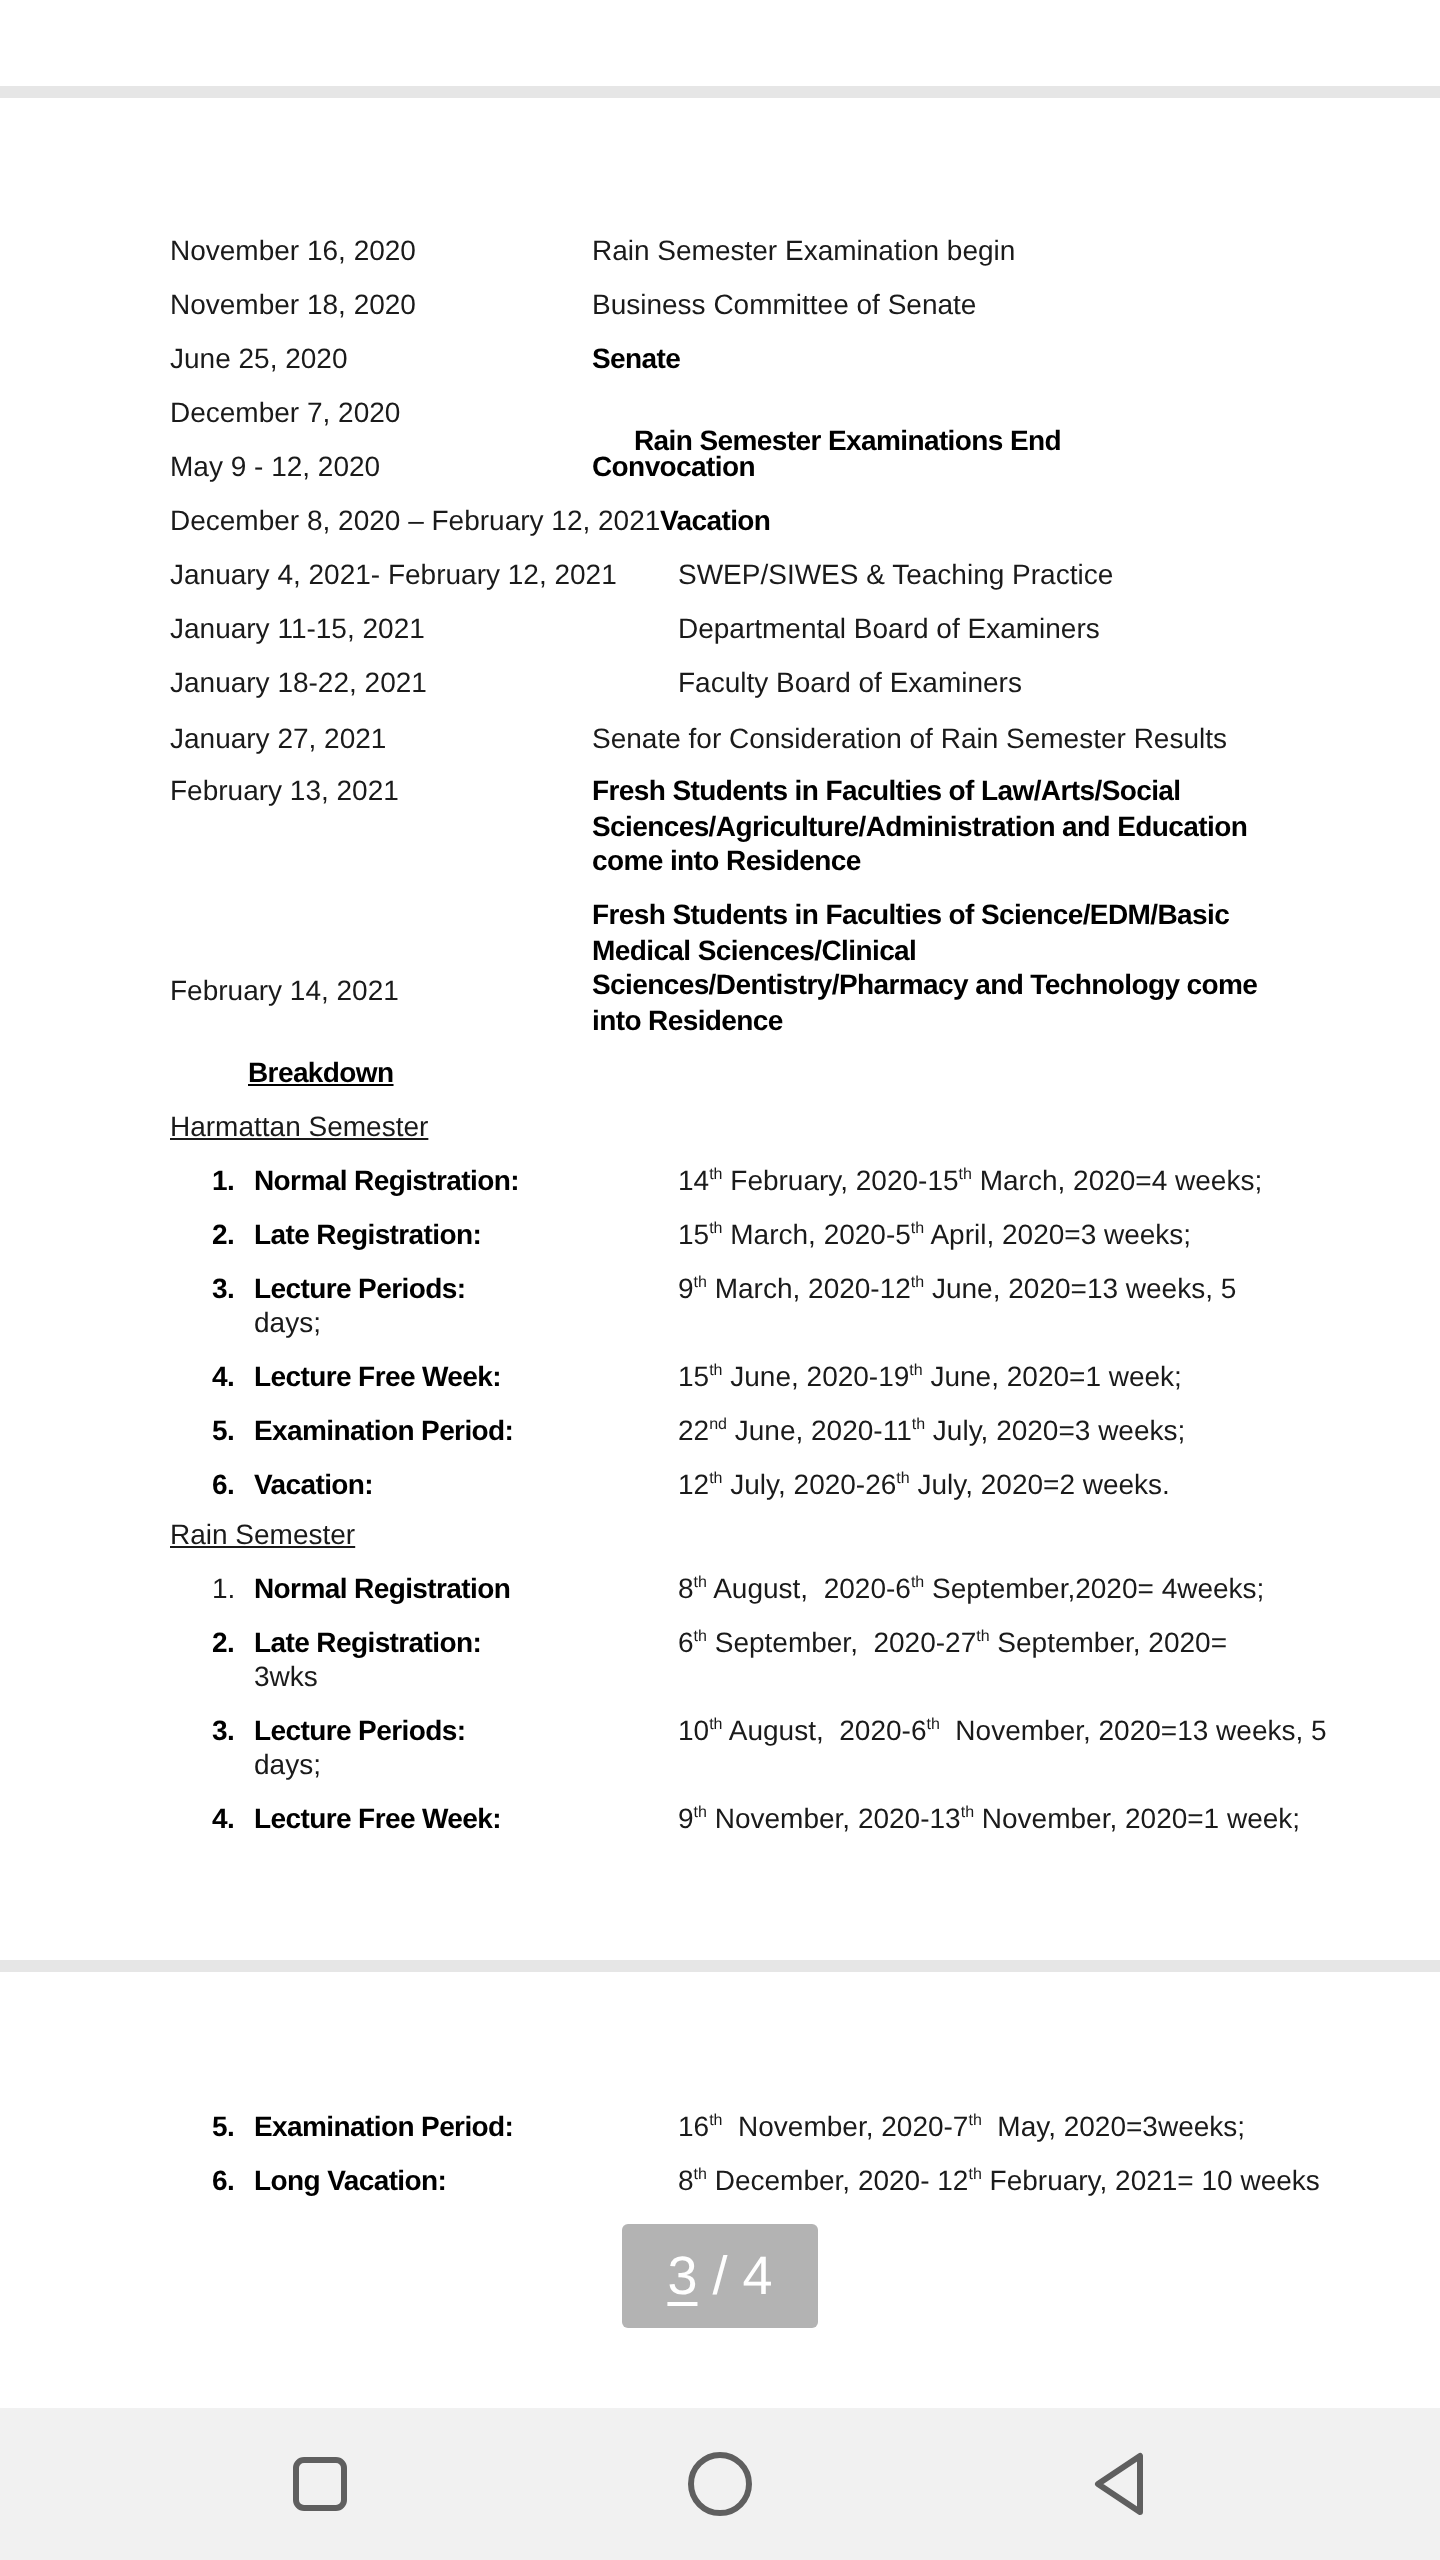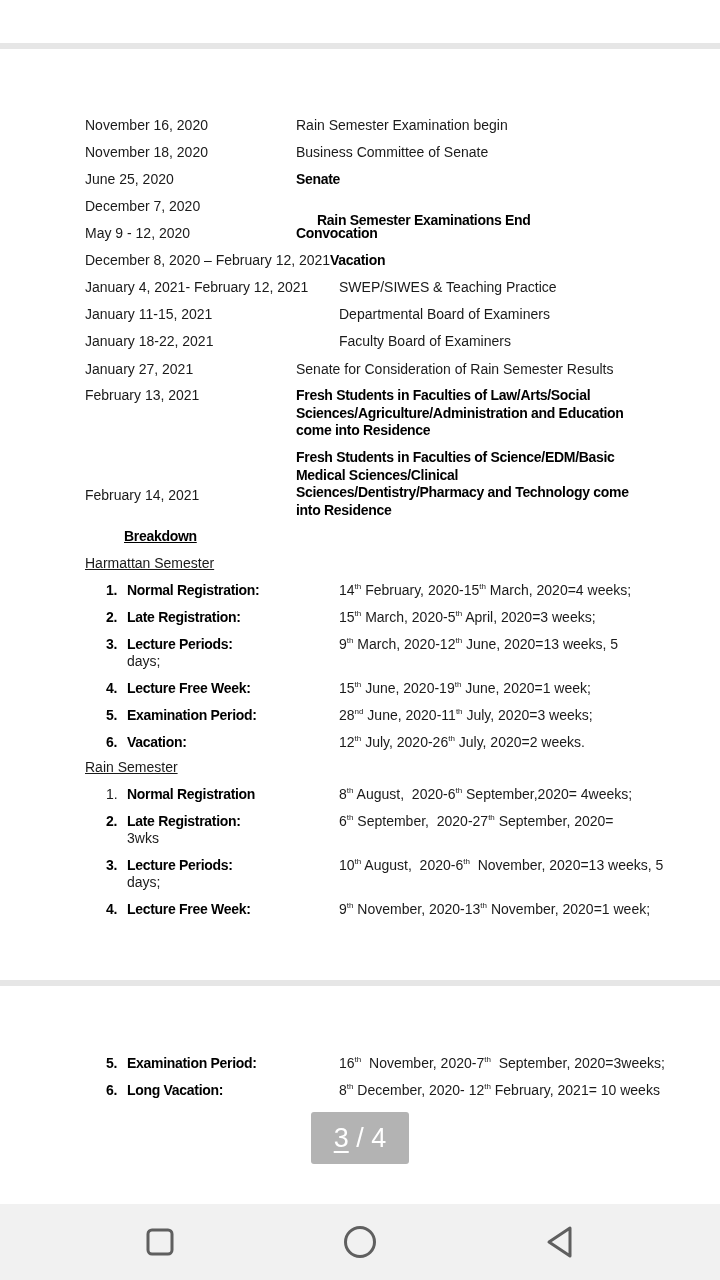--- a/index.html
+++ b/index.html
@@ -94,21 +94,21 @@
         <span class="t" style="left:127px;top:653px;">days;</span>
       </div>
       <div>
         <span class="t b" style="left:106px;top:680px;">4.</span>
         <span class="t b" style="left:127px;top:680px;">Lecture Free Week:</span>
         <span class="t" style="left:339px;top:680px;white-space:pre;"><span>15</span><sup>th</sup><span> June, 2020-</span><span>19</span><sup>th</sup><span> June, 2020=1 week;</span></span>
       </div>
       <div>
         <span class="t b" style="left:106px;top:707px;">5.</span>
         <span class="t b" style="left:127px;top:707px;">Examination Period:</span>
-        <span class="t" style="left:339px;top:707px;white-space:pre;"><span>28</span><sup>nd</sup><span> June, 2020-</span><span>11</span><sup>th</sup><span> July, 2020=3 weeks;</span></span>
+        <span class="t" style="left:339px;top:707px;white-space:pre;"><span>22</span><sup>nd</sup><span> June, 2020-</span><span>11</span><sup>th</sup><span> July, 2020=3 weeks;</span></span>
       </div>
       <div>
         <span class="t b" style="left:106px;top:734px;">6.</span>
         <span class="t b" style="left:127px;top:734px;">Vacation:</span>
         <span class="t" style="left:339px;top:734px;white-space:pre;"><span>12</span><sup>th</sup><span> July, 2020-</span><span>26</span><sup>th</sup><span> July, 2020=2 weeks.</span></span>
       </div>
     </div>
 
   <span class="t u" style="left:85px;top:759px;">Rain Semester</span>
 
@@ -131,21 +131,21 @@
         <span class="t" style="left:127px;top:874px;">days;</span>
       </div>
       <div>
         <span class="t b" style="left:106px;top:901px;">4.</span>
         <span class="t b" style="left:127px;top:901px;">Lecture Free Week:</span>
         <span class="t" style="left:339px;top:901px;white-space:pre;"><span>9</span><sup>th</sup><span> November, 2020-</span><span>13</span><sup>th</sup><span> November, 2020=1 week;</span></span>
       </div>
       <div>
         <span class="t b" style="left:106px;top:1055px;">5.</span>
         <span class="t b" style="left:127px;top:1055px;">Examination Period:</span>
-        <span class="t" style="left:339px;top:1055px;white-space:pre;"><span>16</span><sup>th</sup><span>  November, 2020-</span><span>7</span><sup>th</sup><span>  September, 2020=3weeks;</span></span>
+        <span class="t" style="left:339px;top:1055px;white-space:pre;"><span>16</span><sup>th</sup><span>  November, 2020-</span><span>7</span><sup>th</sup><span>  May, 2020=3weeks;</span></span>
       </div>
       <div>
         <span class="t b" style="left:106px;top:1082px;">6.</span>
         <span class="t b" style="left:127px;top:1082px;">Long Vacation:</span>
         <span class="t" style="left:339px;top:1082px;white-space:pre;"><span>8</span><sup>th</sup><span> December, 2020- </span><span>12</span><sup>th</sup><span> February, 2021= 10 weeks</span></span>
       </div>
     </div>
 </div>
 
 <div class="page-gap" style="top:980px;"></div>

